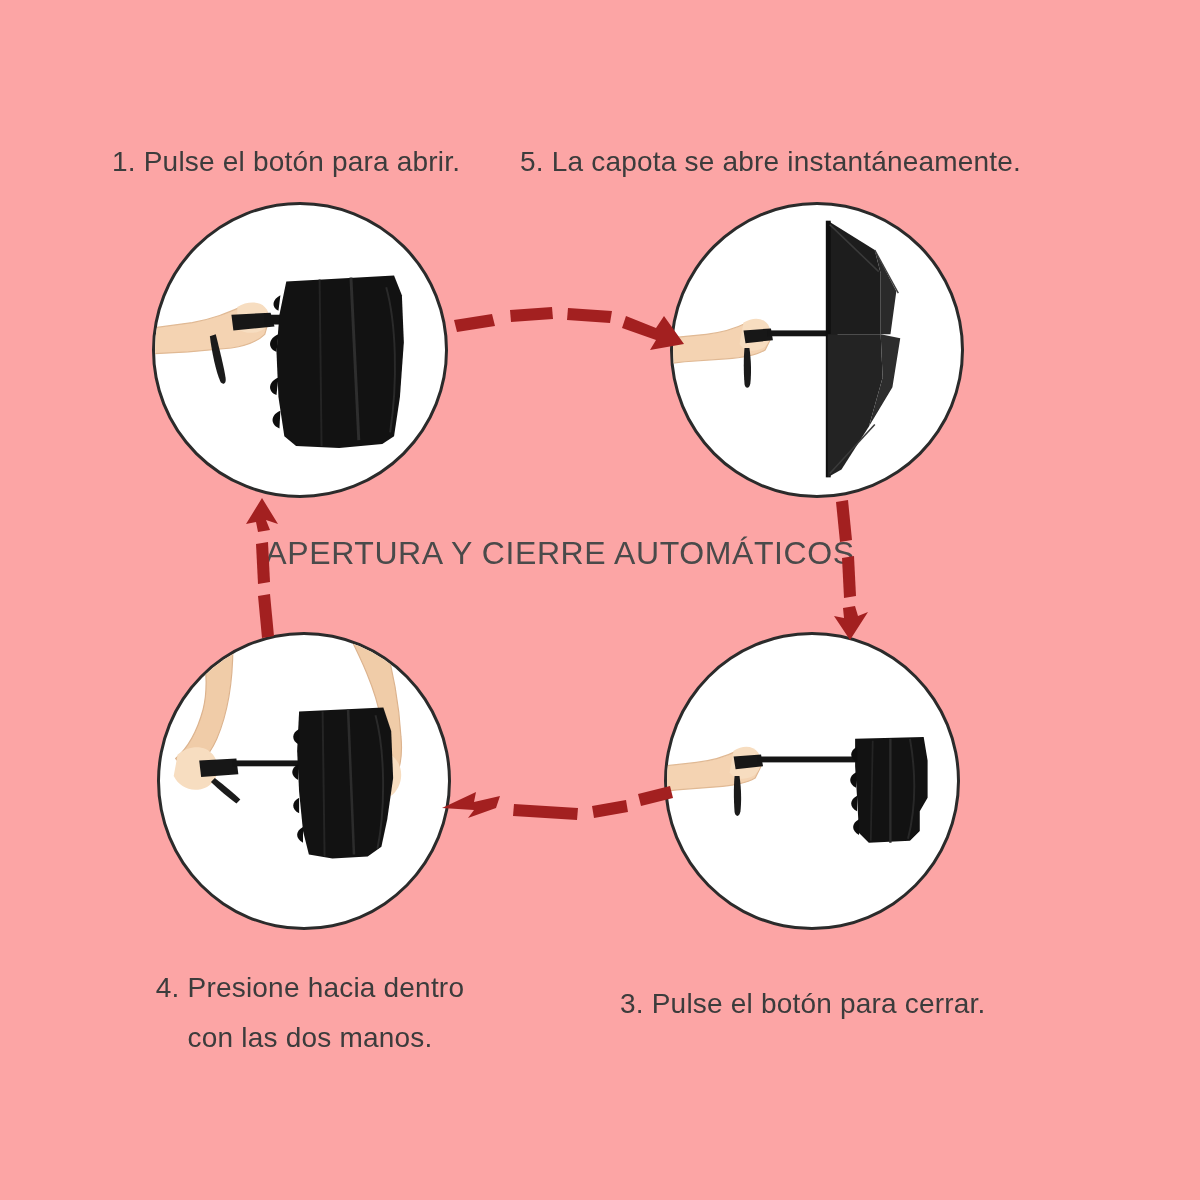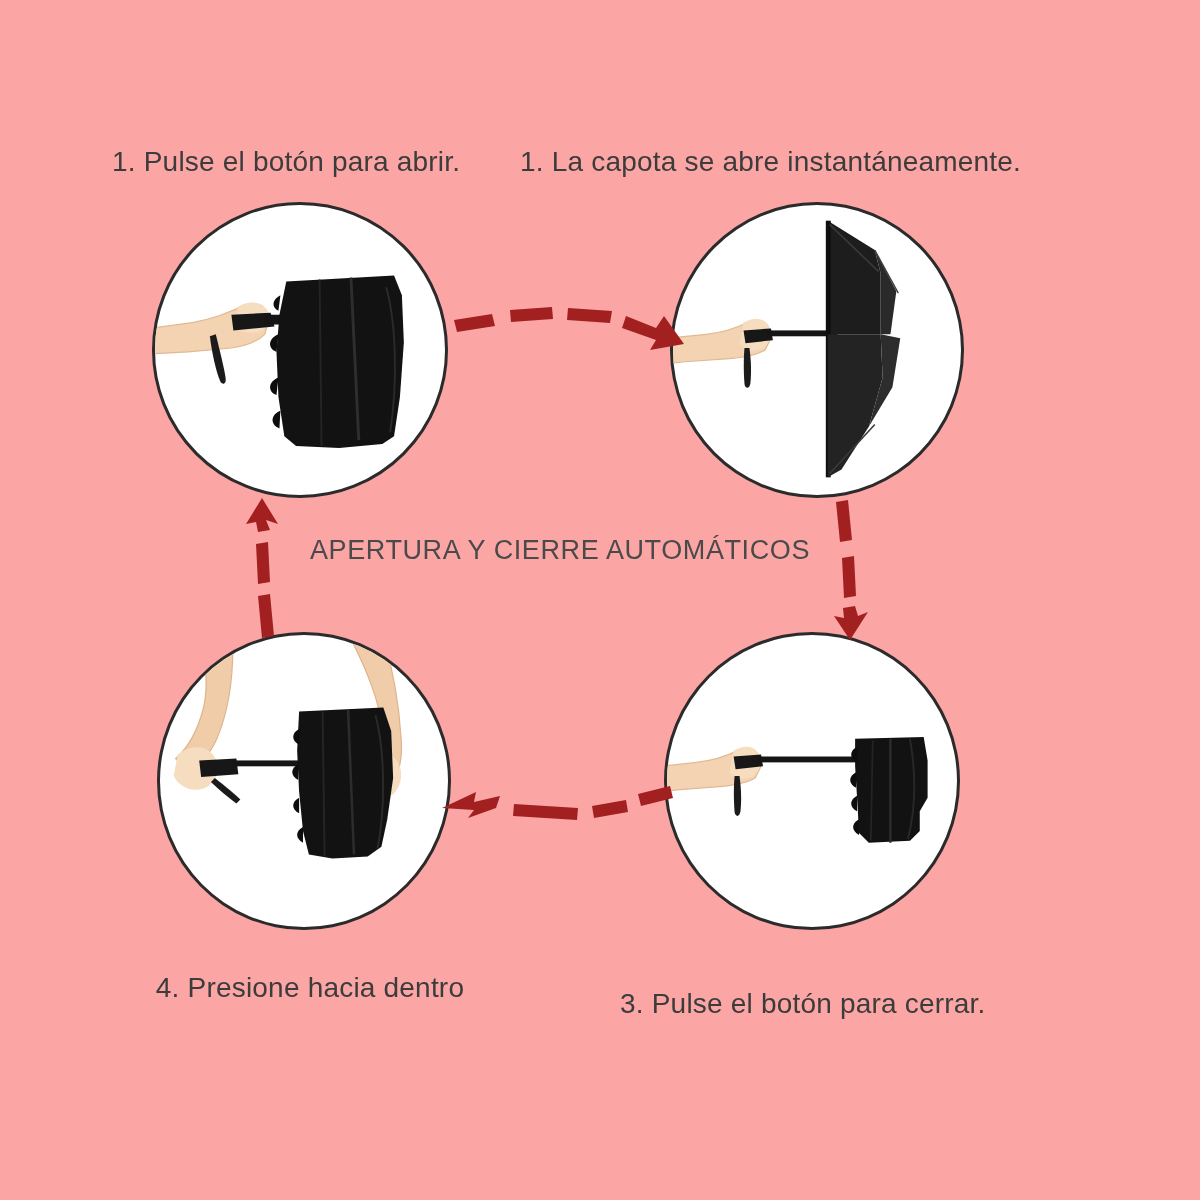--- a/index.html
+++ b/index.html
@@ -38,21 +38,21 @@
   }
   #cap-4 .line2 { display: block; margin-top: 10px; }
 
   #center-title {
     position: absolute;
     left: 240px;
     top: 535px;
     width: 640px;
     text-align: center;
     color: #4a4a4a;
-    font-size: 27px;
+    font-size: 32px;
     letter-spacing: 0.6px;
     white-space: nowrap;
   }
 
   
   .circle {
     position: absolute;
     border-radius: 50%;
     border: 3px solid #2b2b2b;
     box-sizing: border-box;
@@ -75,26 +75,27 @@
   #arrow-left   { left: 206px; top: 496px;  width: 120px; height: 152px; }
   .arrow svg { display: block; width: 100%; height: 100%; }
 </style>
 </head>
 <body>
 
 <div id="page">
 
   <div class="caption" id="cap-1">1. Pulse el botón para abrir.</div>
 
-  <div class="caption" id="cap-2">1. La capota se abre instantáneamente.</div>
+  <div class="caption" id="cap-2">5. La capota se abre instantáneamente.</div>
 
   <div class="caption" id="cap-3">3. Pulse el botón para cerrar.</div>
 
   <div class="caption" id="cap-4">
     <span>4. Presione hacia dentro</span>
+    <span class="line2">con las dos manos.</span>
   </div>
 
   <div id="center-title">APERTURA Y CIERRE AUTOMÁTICOS</div>
 
   <div class="circle" id="circle-1">
     <div class="scene">
       <svg viewBox="0 0 296 296" xmlns="http://www.w3.org/2000/svg">
 
         <path d="M -6 126 L 38 120 C 60 116 74 110 88 104 C 96 100 104 100 108 106
                  L 116 118 L 112 132 C 104 140 92 144 78 146 L 34 150 L -6 152 Z" fill="#f4d3b2" stroke="#e0b994" stroke-width="1.2"></path>

